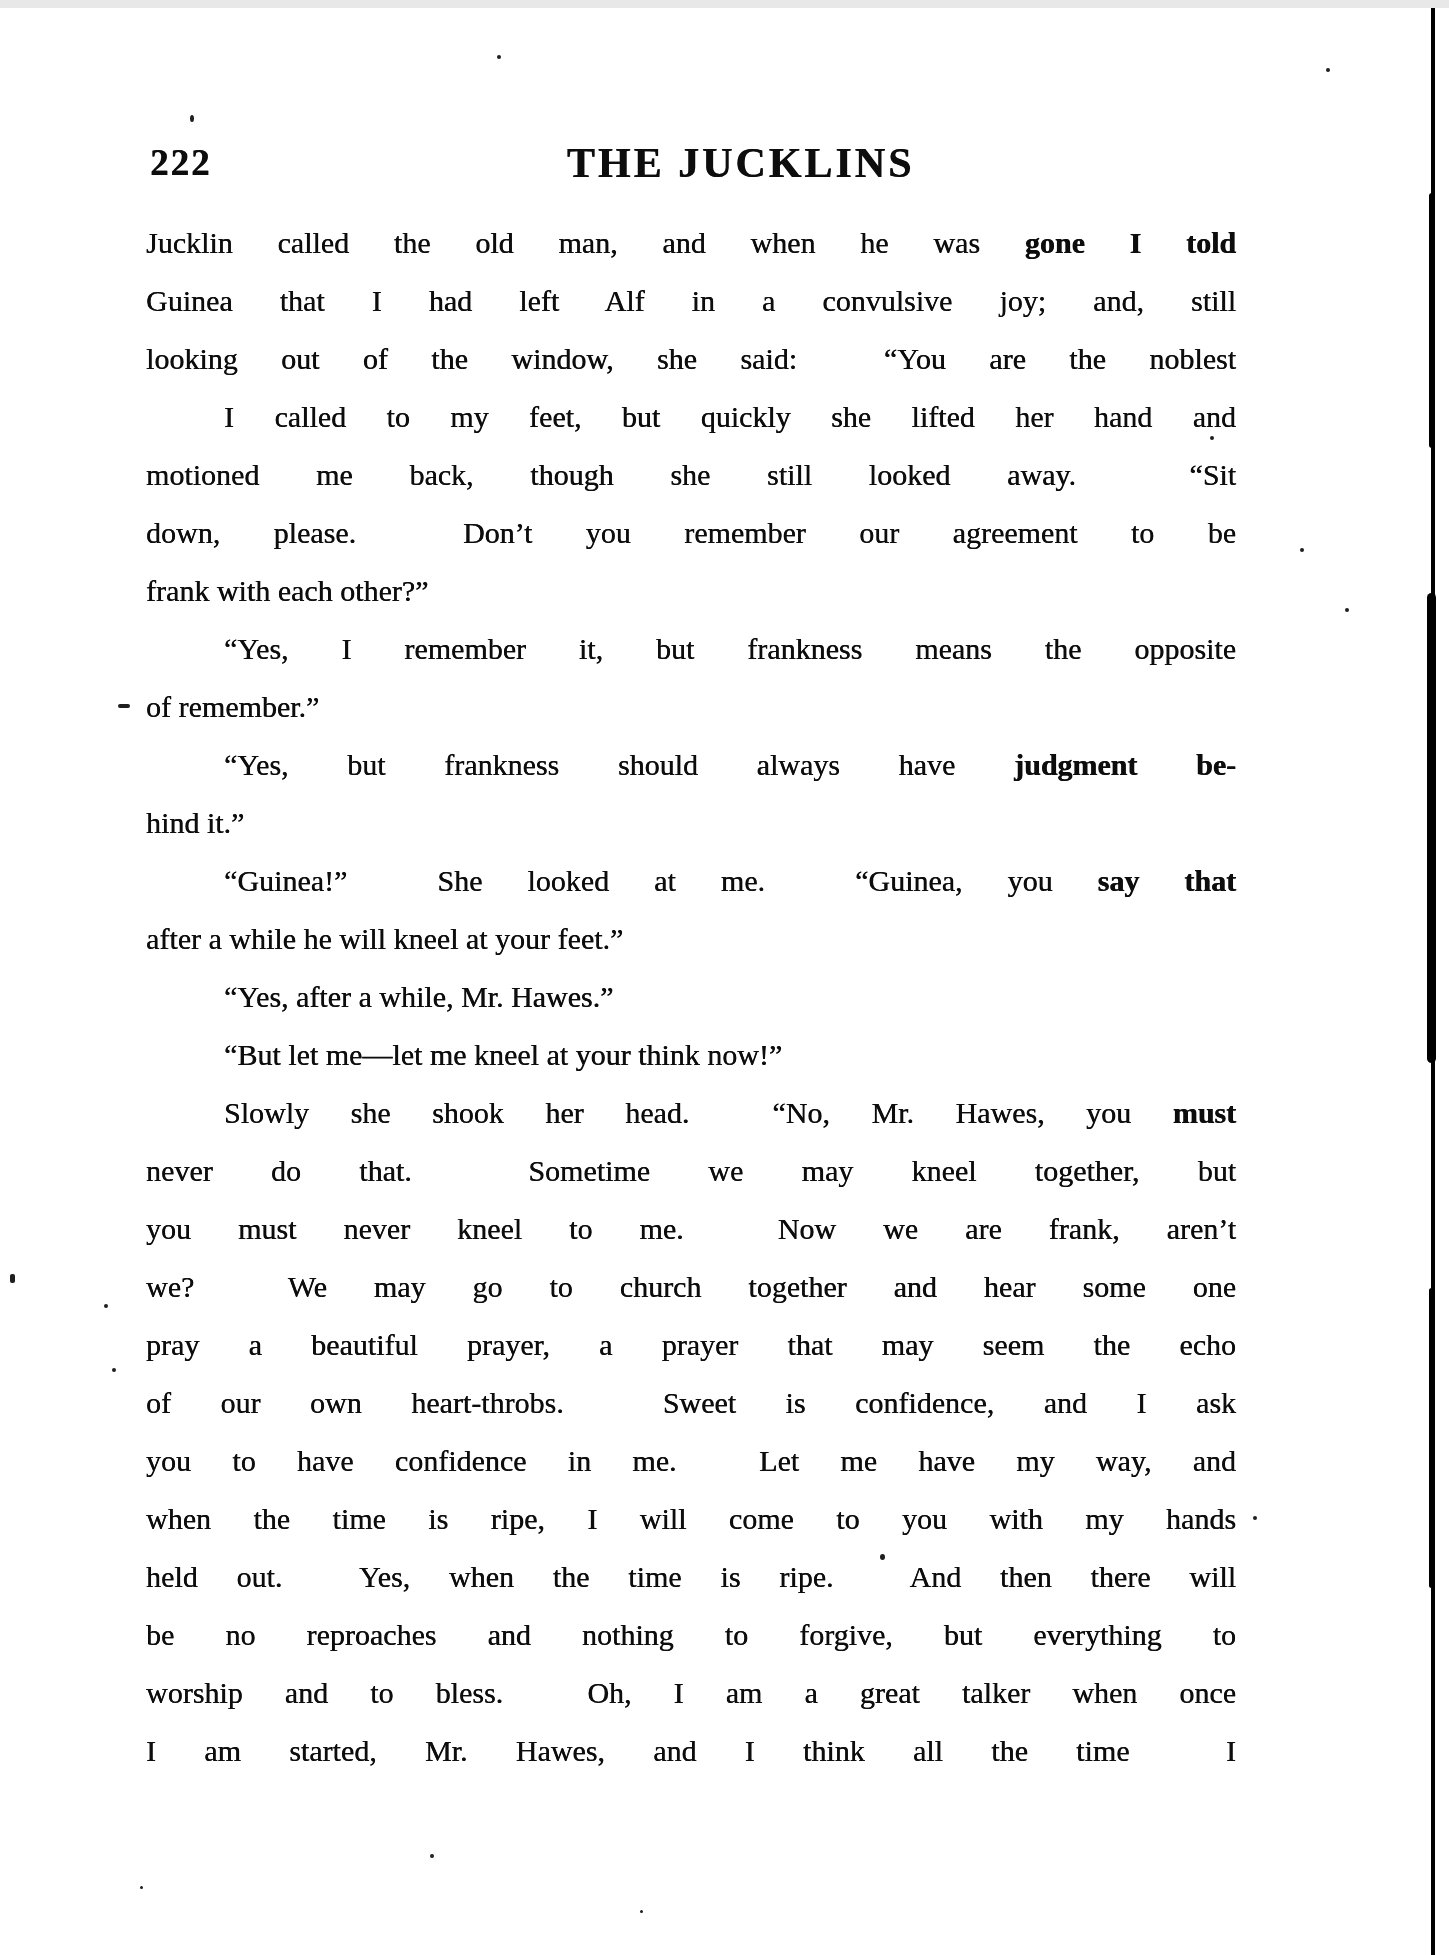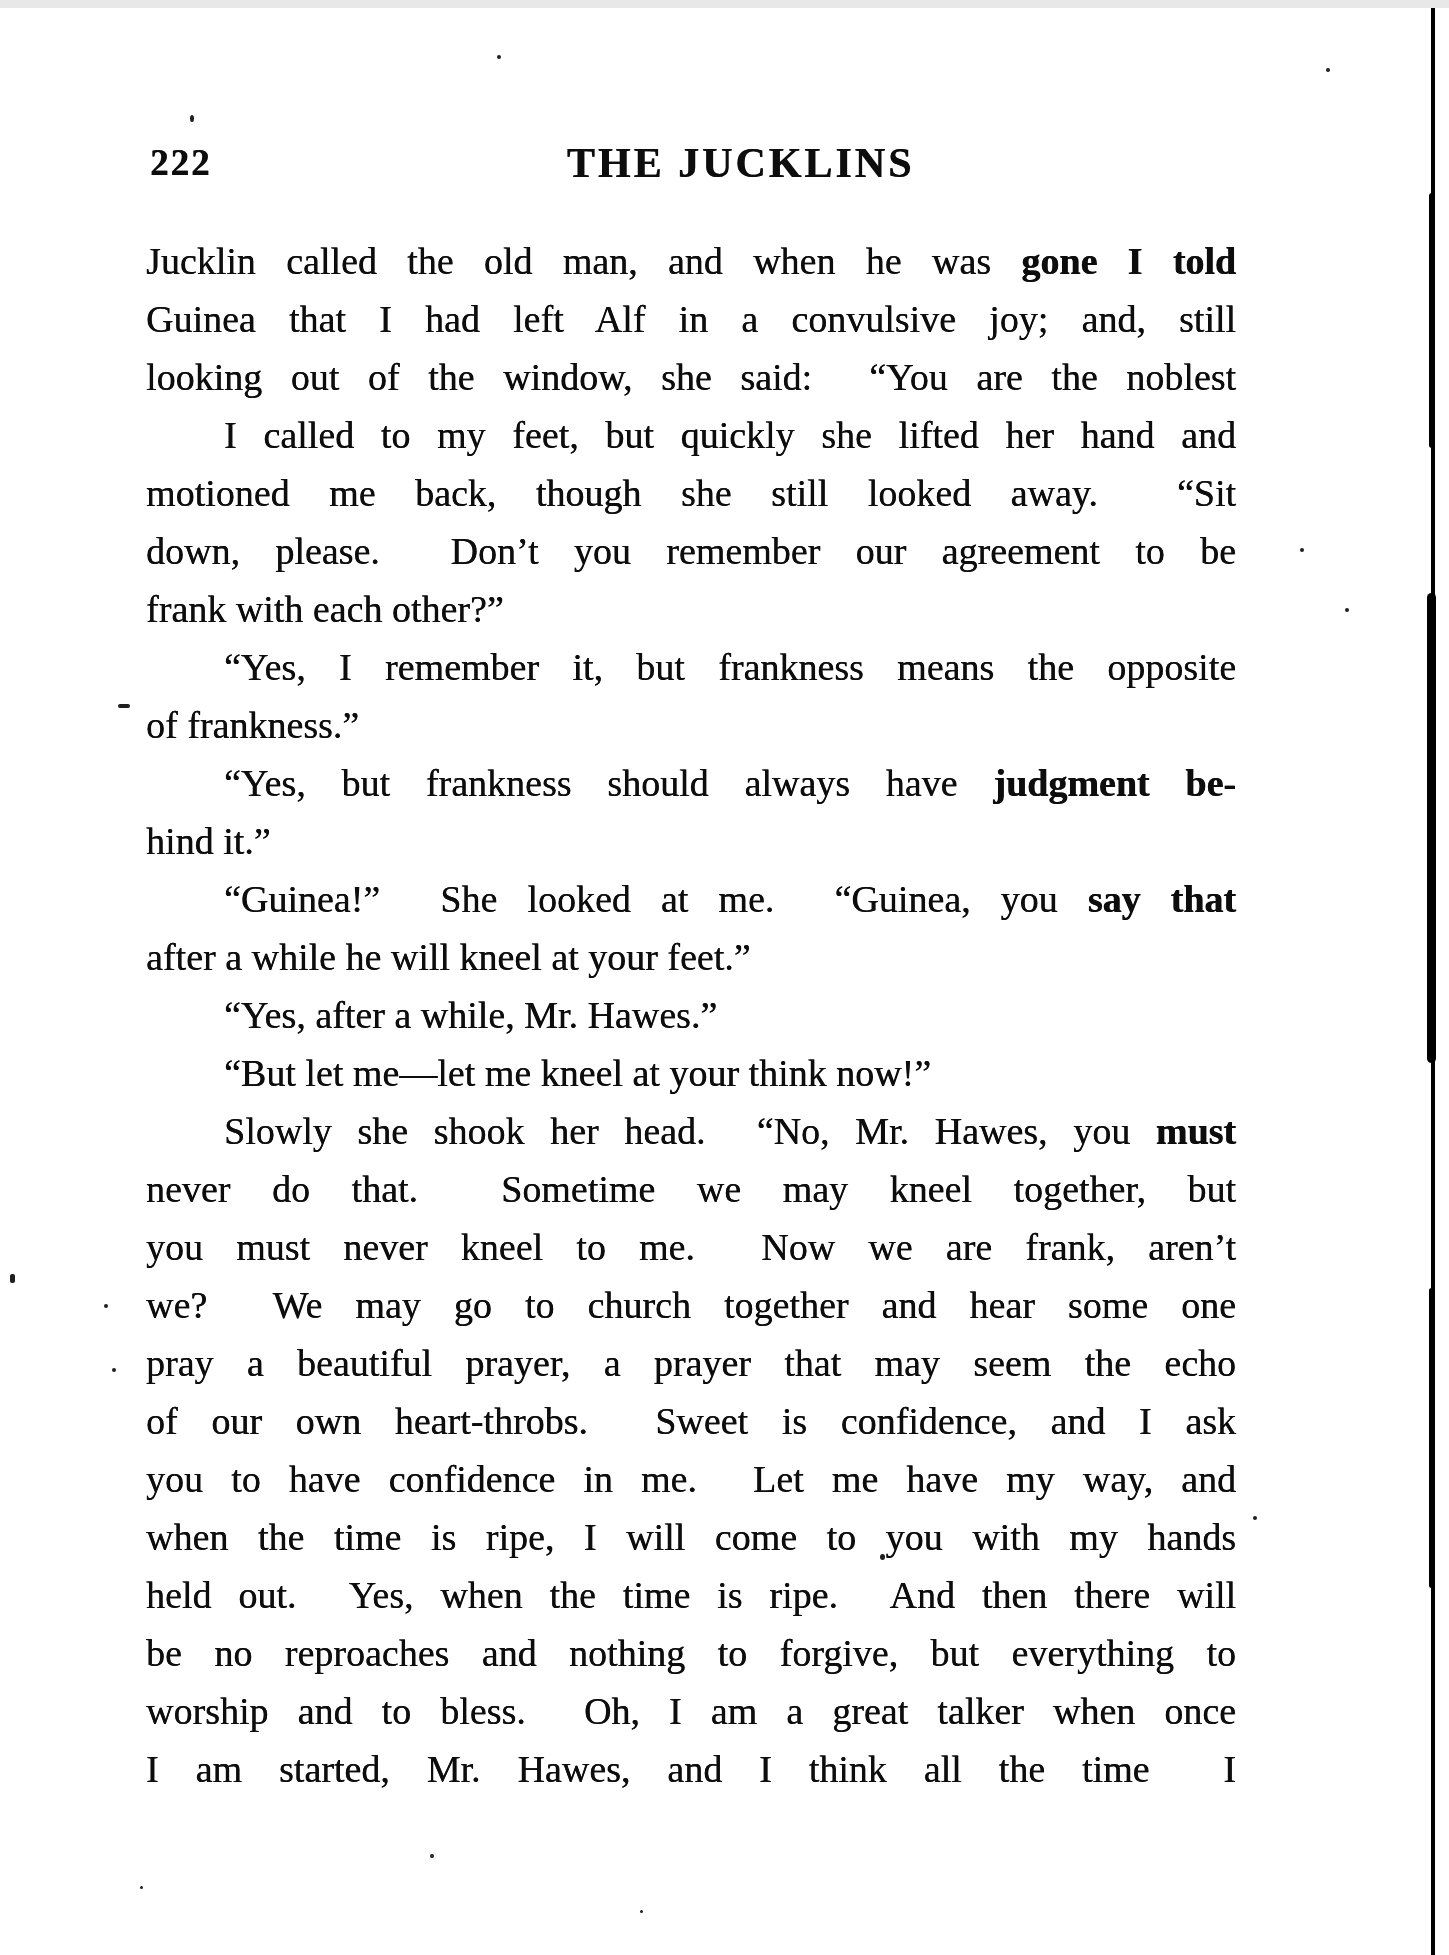--- a/index.html
+++ b/index.html
@@ -18,22 +18,22 @@
     font-size:37px;font-weight:bold;letter-spacing:2px;
     text-shadow:0.6px 0 0 currentColor;
   }
   .running-head{
     position:absolute;top:131px;left:16px;width:100%;
     text-align:center;
     font-size:42px;font-weight:bold;letter-spacing:3px;
     text-shadow:0.6px 0 0 currentColor;
   }
   .body-text{
-    position:absolute;top:224px;left:146px;width:1090px;
-    font-size:38px;line-height:58px;
+    position:absolute;top:206px;left:146px;width:1090px;
+    font-size:30px;line-height:58px;
     text-shadow:0.35px 0 0 currentColor;
   }
   .para{margin:0;}
   .line{white-space:pre-wrap;text-align:left;}
   .line.just{text-align:justify;text-align-last:justify;}
   .line.indent{text-indent:78px;}
   .bold{font-weight:bold;text-shadow:0.5px 0 0 currentColor;}
   
   .spine{position:absolute;background:#000;}
   .spine.s1{left:1431px;top:0;width:4px;height:1955px;}
@@ -59,21 +59,21 @@
         <div class="line just">looking out of the window, she said:  “You are the noblest</div>
       </div>
       <div class="para">
         <div class="line just indent">I called to my feet, but quickly she lifted her hand and</div>
         <div class="line just">motioned me back, though she still looked away.  “Sit</div>
         <div class="line just">down, please.  Don’t you remember our agreement to be</div>
         <div class="line">frank with each other?”</div>
       </div>
       <div class="para">
         <div class="line just indent">“Yes, I remember it, but frankness means the opposite</div>
-        <div class="line">of frankness.”</div>
+        <div class="line">of remember.”</div>
       </div>
       <div class="para">
         <div class="line just indent">“Yes, but frankness should always have <span class="bold">judgment be-</span></div>
         <div class="line">hind it.”</div>
       </div>
       <div class="para">
         <div class="line just indent">“Guinea!”  She looked at me.  “Guinea, you <span class="bold">say that</span></div>
         <div class="line">after a while he will kneel at your feet.”</div>
       </div>
       <div class="para">

